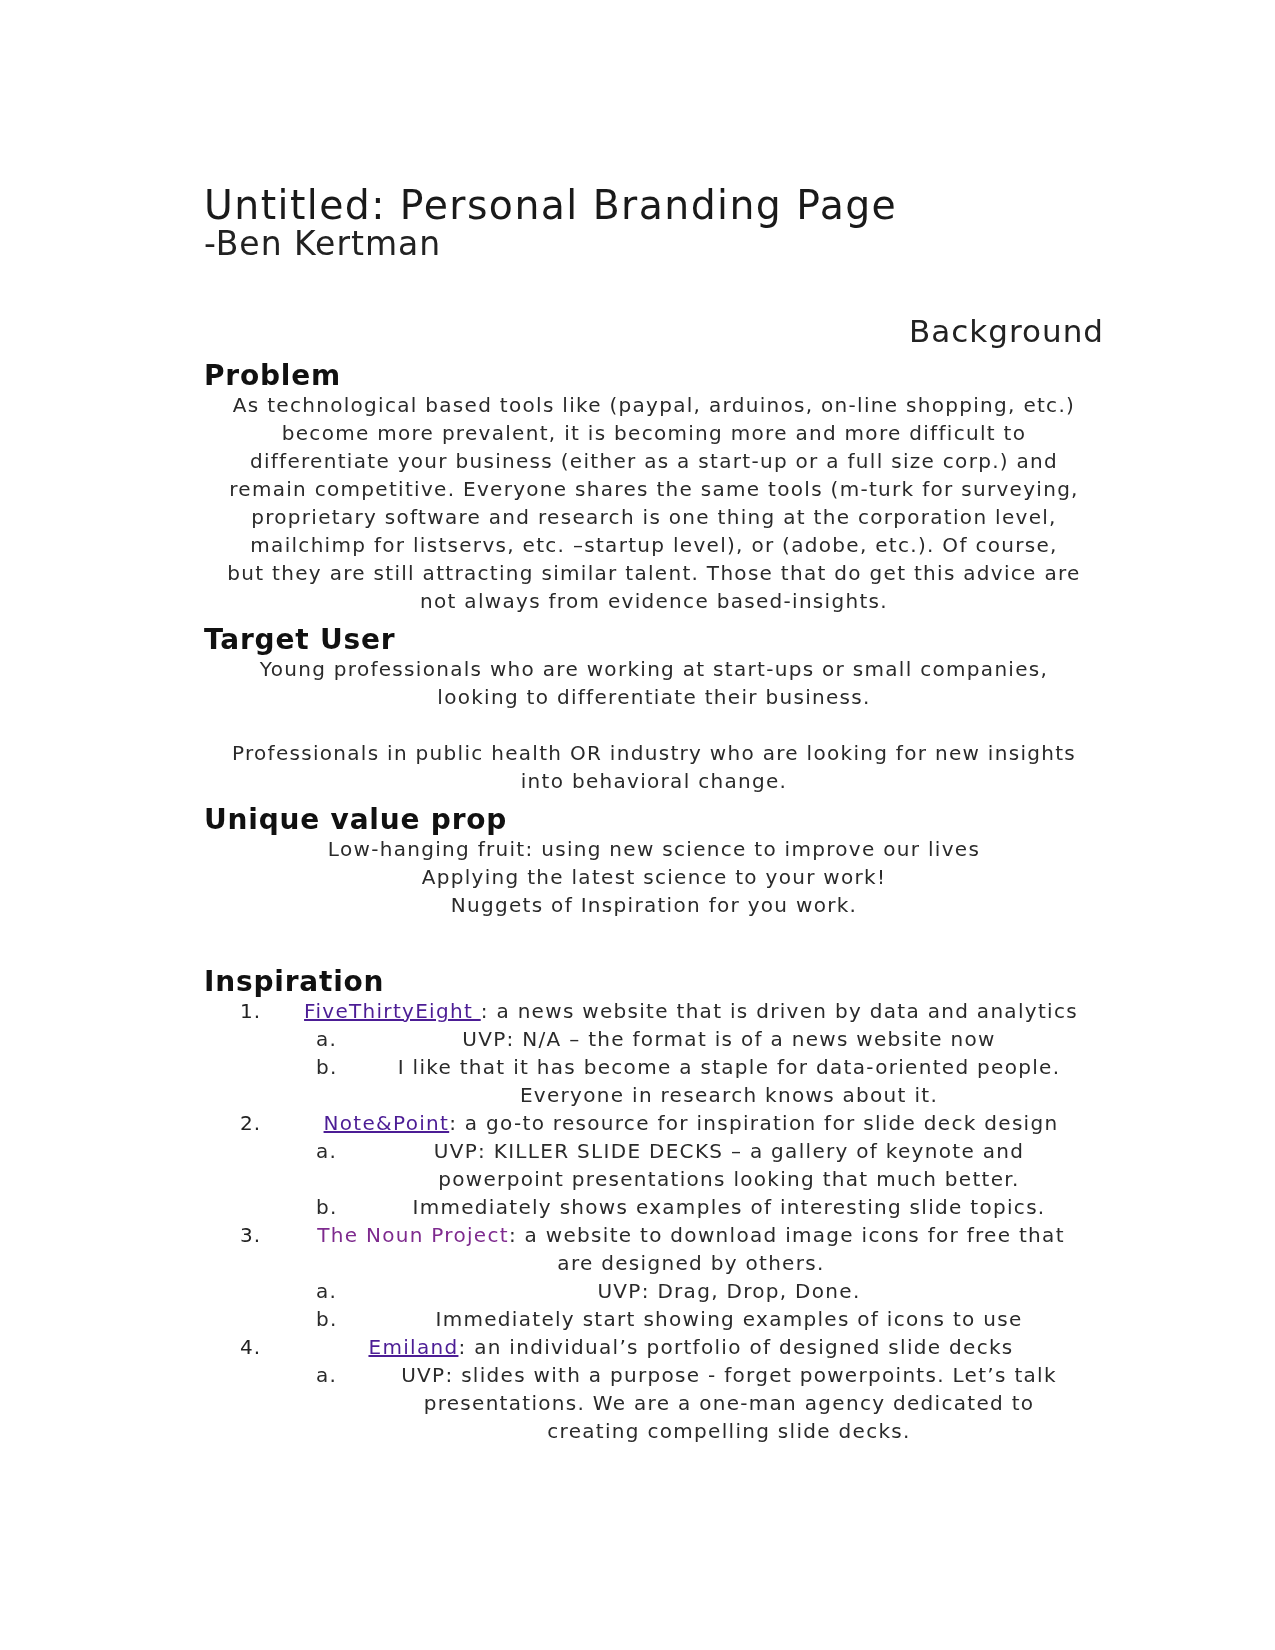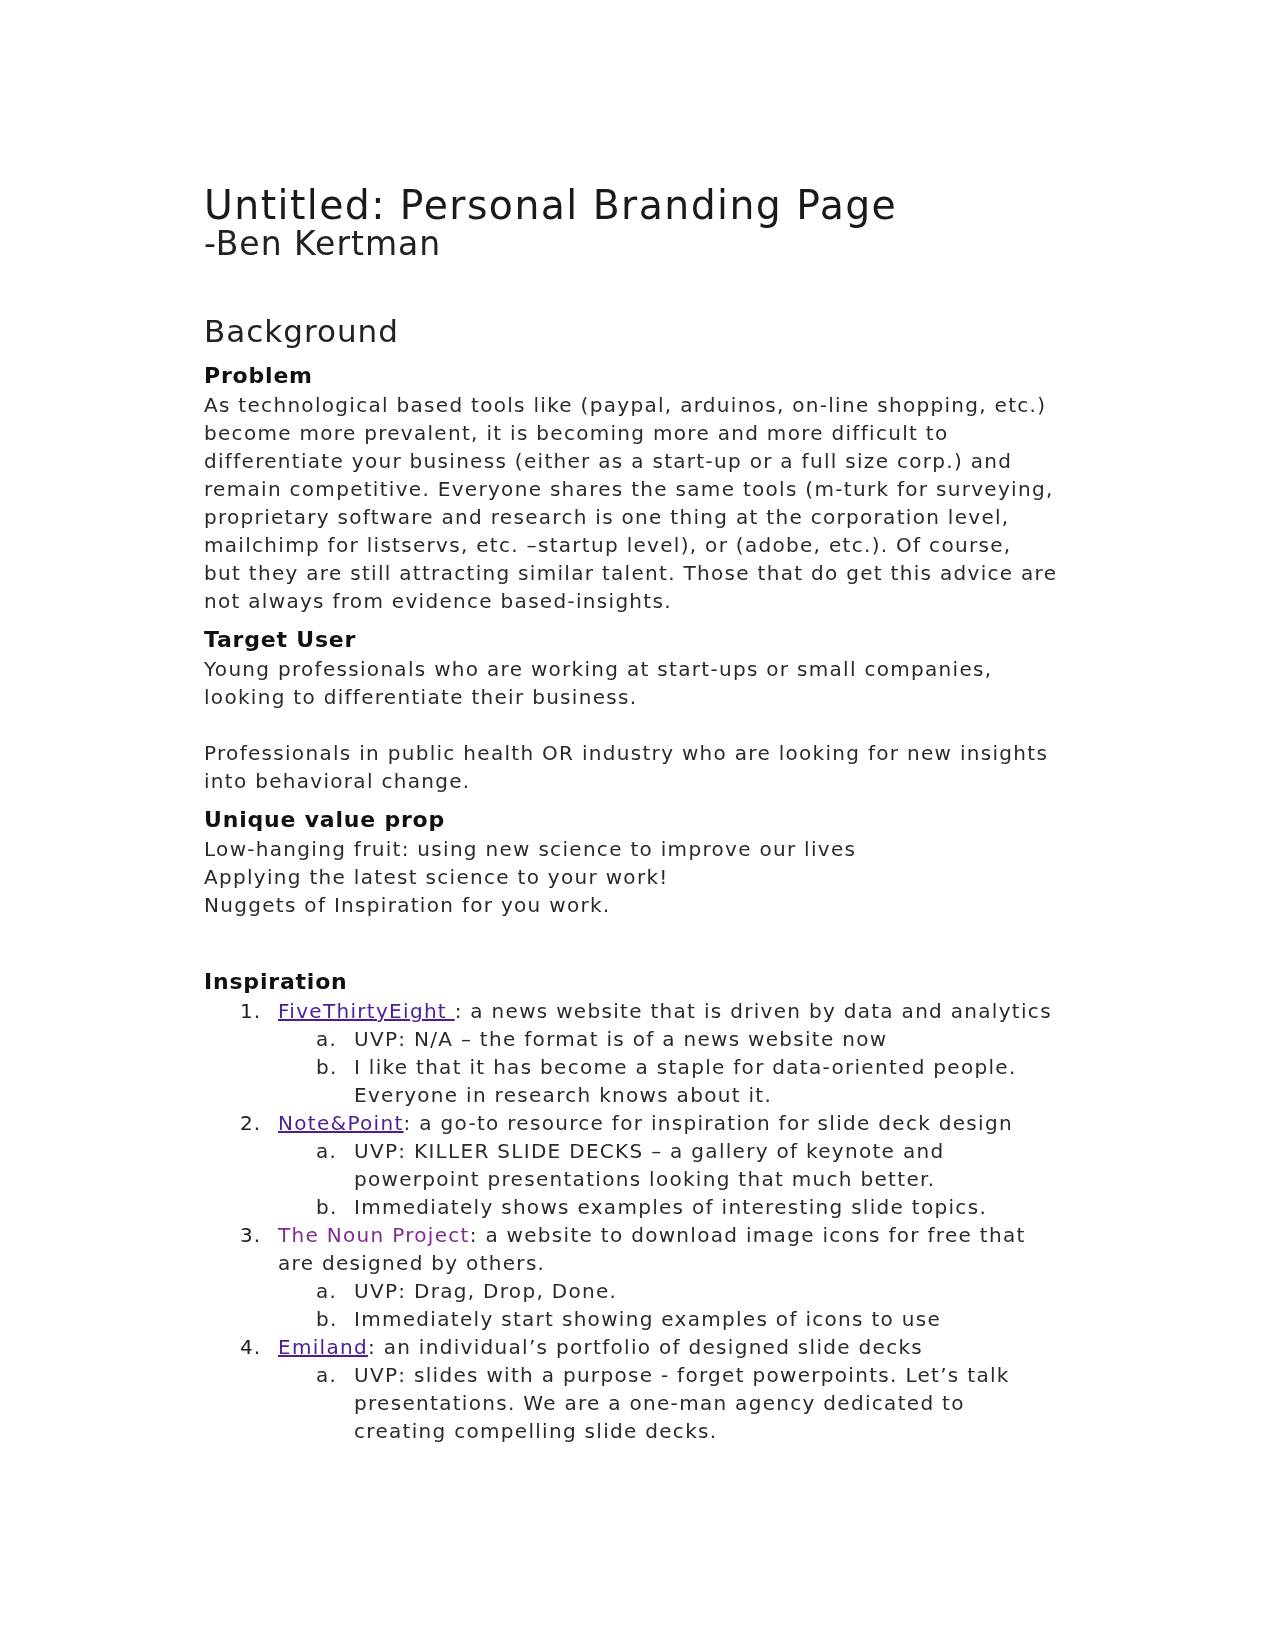--- a/index.html
+++ b/index.html
@@ -1,23 +1,23 @@
 <!DOCTYPE html>
 <html><head>
 <meta charset="utf-8">
 <style>
   html, body { margin: 0; padding: 0; background: #ffffff; }
   body { width: 1275px; height: 1650px; position: relative; overflow: hidden;
          font-family: "DejaVu Sans", sans-serif; color: #222222; }
   .page { position: absolute; left: 204px; top: 150px; width: 900px; margin-top: 31px; }
   .title { font-size: 41px; font-weight: 300; letter-spacing: 1.5px; color: #1a1a1a; line-height: 48px; margin: 0; font-family: "DejaVu Sans", sans-serif; font-weight: normal; transform: scaleX(0.96); transform-origin: left; }
   .author { font-size: 33px; letter-spacing: 1px; line-height: 30px; margin: 0; color: #222; }
-  .h1 { font-size: 31px; letter-spacing: 1px; margin: 52px 0 0 0; line-height: 40px; color: #222; }
-  .h2 { font-size: 22px; font-weight: bold; letter-spacing: 0.8px; margin: 0; line-height: 30px; color: #111; }
-  .p { font-size: 20px; letter-spacing: 1.3px; line-height: 28px; margin: 0; color: #2a2a2a; white-space: nowrap; }
+  .h1 { font-size: 31px; letter-spacing: 1px; margin: 52px 0 0 0; line-height: 40px; color: #222; text-align: right; }
+  .h2 { font-size: 28px; font-weight: bold; letter-spacing: 0.8px; margin: 0; line-height: 30px; color: #111; }
+  .p { font-size: 20px; letter-spacing: 1.3px; line-height: 28px; margin: 0; color: #2a2a2a; white-space: nowrap; text-align: center; }
   .gap-s { height: 10px; }
   .gap-m { height: 28px; }
   .gap-l { height: 48px; }
   .li { position: relative; padding-left: 74px; }
   .num { position: absolute; left: 36px; top: 0; font-size: 20px; line-height: 28px; letter-spacing: 1px; }
   .sub { position: relative; padding-left: 150px; }
   .subnum { position: absolute; left: 112px; top: 0; font-size: 20px; line-height: 28px; }
   .link-blue { color: #4c1d95; text-decoration: underline; }
   .link-purple { color: #7e2a8e; }
 </style>

